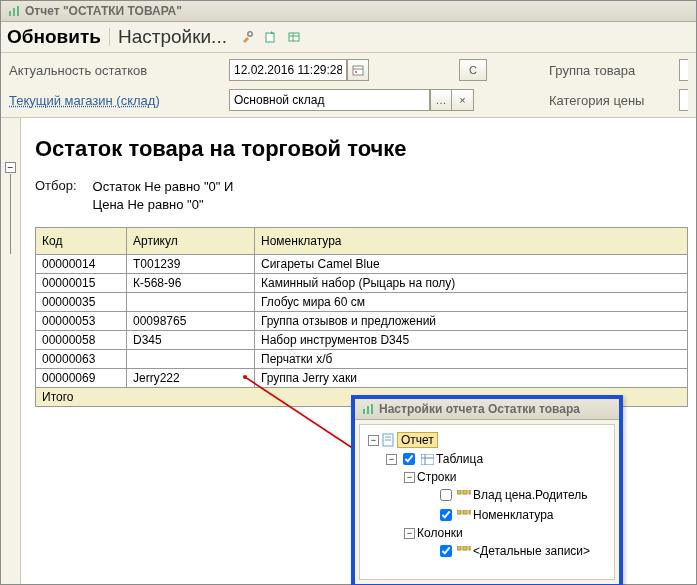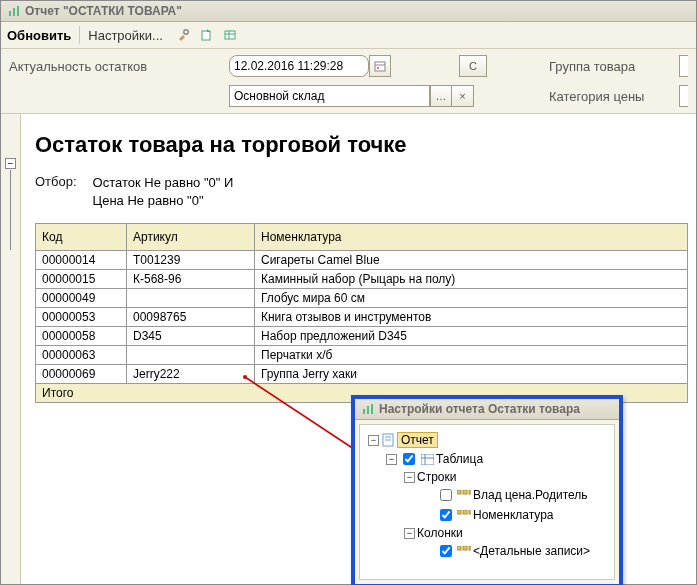--- a/index.html
+++ b/index.html
@@ -40,21 +40,21 @@
   }
   .toolbar {
     background: #f5f2e8;
     border-bottom: 1px solid #cfcab6;
     padding: 4px 6px;
     display: flex;
     align-items: center;
     gap: 8px;
   }
   .toolbar .btn-text {
-    font-size: 13px;
+    font-size: 19px;
     cursor: pointer;
   }
   .toolbar .btn-bold { font-weight: bold; color: #000; }
   .toolbar .btn-norm { color: #333; display: flex; align-items: center; gap: 12px;}
   .toolbar .sep { width:1px; height:18px; background:#cfcab6; }
   .toolbar .ico { width:16px; height:16px; display:inline-flex; align-items:center; justify-content:center; }
   .params {
     background: #f5f2e8;
     padding: 6px 8px;
     display: grid;
@@ -244,37 +244,38 @@
           <rect x="1" y="3" width="10" height="8" fill="#fff" stroke="#4a7"></rect>
           <line x1="1" y1="6" x2="11" y2="6" stroke="#4a7"></line>
           <line x1="5" y1="3" x2="5" y2="11" stroke="#4a7"></line>
         </svg>
     </span>
   </div>
 
   <div class="params">
     <div class="param-label">Актуальность остатков</div>
     <div class="input-wrap">
-      <input class="text" style="width: 140px; border-radius: 8px;" value="12.02.2016 11:29:28">
+      <input class="text" style="width: 118px;" value="12.02.2016 11:29:28">
       <span class="btn-icon">
         <svg width="12" height="12">
             <rect x="1" y="2" width="10" height="9" fill="#fff" stroke="#888"></rect>
             <line x1="1" y1="5" x2="11" y2="5" stroke="#888"></line>
             <rect x="3" y="7" width="2" height="2" fill="#d77"></rect>
           </svg>
       </span>
     </div>
     <div>
       <span class="btn-icon" style="width:28px">С</span>
     </div>
     <div class="param-label">Группа товара</div>
     <div class="input-wrap">
       <input class="text" style="width: 100%; border-right: none;">
     </div>
 
+    <div class="param-label link">Текущий магазин (склад)</div>
     <div class="input-wrap" style="grid-column: 2 / span 2">
       <input class="text" style="width: 201px;" value="Основной склад">
       <span class="btn-icon">…</span>
       <span class="btn-icon">×</span>
     </div>
     <div class="param-label">Категория цены</div>
     <div class="input-wrap">
       <input class="text" style="width: 100%; border-right: none;" value="Розни">
     </div>
   </div>
@@ -306,33 +307,33 @@
               <td>00000014</td>
               <td>Т001239</td>
               <td>Сигареты Camel Blue</td>
             </tr>
             <tr>
               <td>00000015</td>
               <td>К-568-96</td>
               <td>Каминный набор (Рыцарь на полу)</td>
             </tr>
             <tr>
-              <td>00000049</td>
+              <td>00000035</td>
               <td></td>
               <td>Глобус мира 60 см</td>
             </tr>
             <tr>
               <td>00000053</td>
               <td>00098765</td>
-              <td>Книга отзывов и инструментов</td>
+              <td>Группа отзывов и предложений</td>
             </tr>
             <tr>
               <td>00000058</td>
               <td>D345</td>
-              <td>Набор предложений D345</td>
+              <td>Набор инструментов D345</td>
             </tr>
             <tr>
               <td>00000063</td>
               <td></td>
               <td>Перчатки х/б</td>
             </tr>
             <tr>
               <td>00000069</td>
               <td>Jerry222</td>
               <td>Группа Jerry хаки</td>

